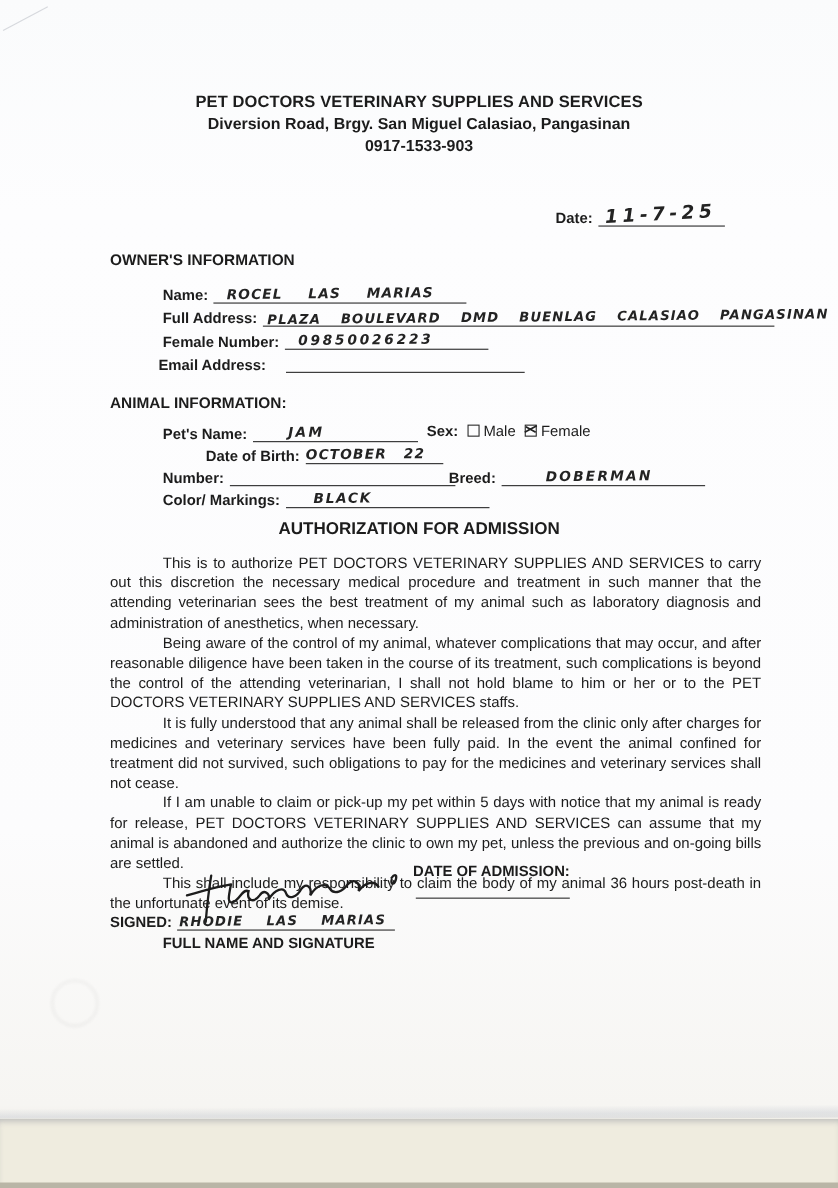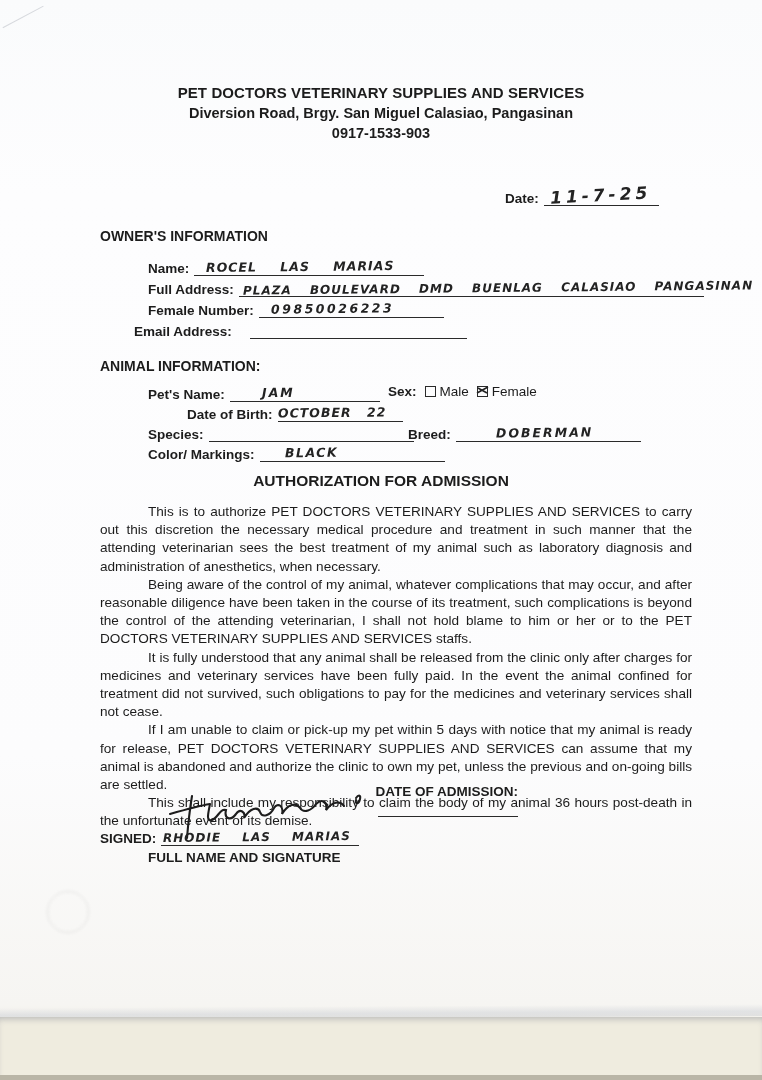--- a/index.html
+++ b/index.html
@@ -87,21 +87,21 @@
     <span class="wline" style="width:465px;">
       <span class="hw" style="word-spacing:13px;left:4px;font-size:12px;">PLAZA BOULEVARD DMD BUENLAG CALASIAO PANGASINAN</span>
     </span>
   </div>
   <div class="row" style="left:148px;top:300px;">
     <span class="lbl">Female Number:</span>
     <span class="wline" style="width:185px;">
       <span class="hw" style="letter-spacing:2.5px;">09850026223</span>
     </span>
   </div>
-  <div class="row" style="left:134px;top:321px;gap:13px;">
+  <div class="row" style="left:144px;top:321px;gap:13px;">
     <span class="lbl">Email Address:</span>
     <span class="wline" style="width:217px;">
       <span class="hw"></span>
     </span>
   </div>
 
   <div class="sec-title" style="left:100px;top:358px;">ANIMAL INFORMATION:</div>
 
   <div class="row" style="left:148px;top:384px;">
     <span class="lbl">Pet's Name:</span>
@@ -123,21 +123,21 @@
   </div>
 
   <div class="row" style="left:148px;top:404px;padding-left:39px;">
     <span class="lbl">Date of Birth:</span>
     <span class="wline" style="width:125px;">
       <span class="hw" style="left:0;word-spacing:10px;">OCTOBER 22</span>
     </span>
   </div>
 
   <div class="row" style="left:148px;top:424px;">
-    <span class="lbl">Species:</span>
+    <span class="lbl">Number:</span>
     <span class="wline" style="width:205px;">
       <span class="hw"></span>
     </span>
   </div>
 
   <div class="row" style="left:408px;top:424px;">
     <span class="lbl">Breed:</span>
     <span class="wline" style="width:185px;">
       <span class="hw" style="left:40px;letter-spacing:2px;">DOBERMAN</span>
     </span>

